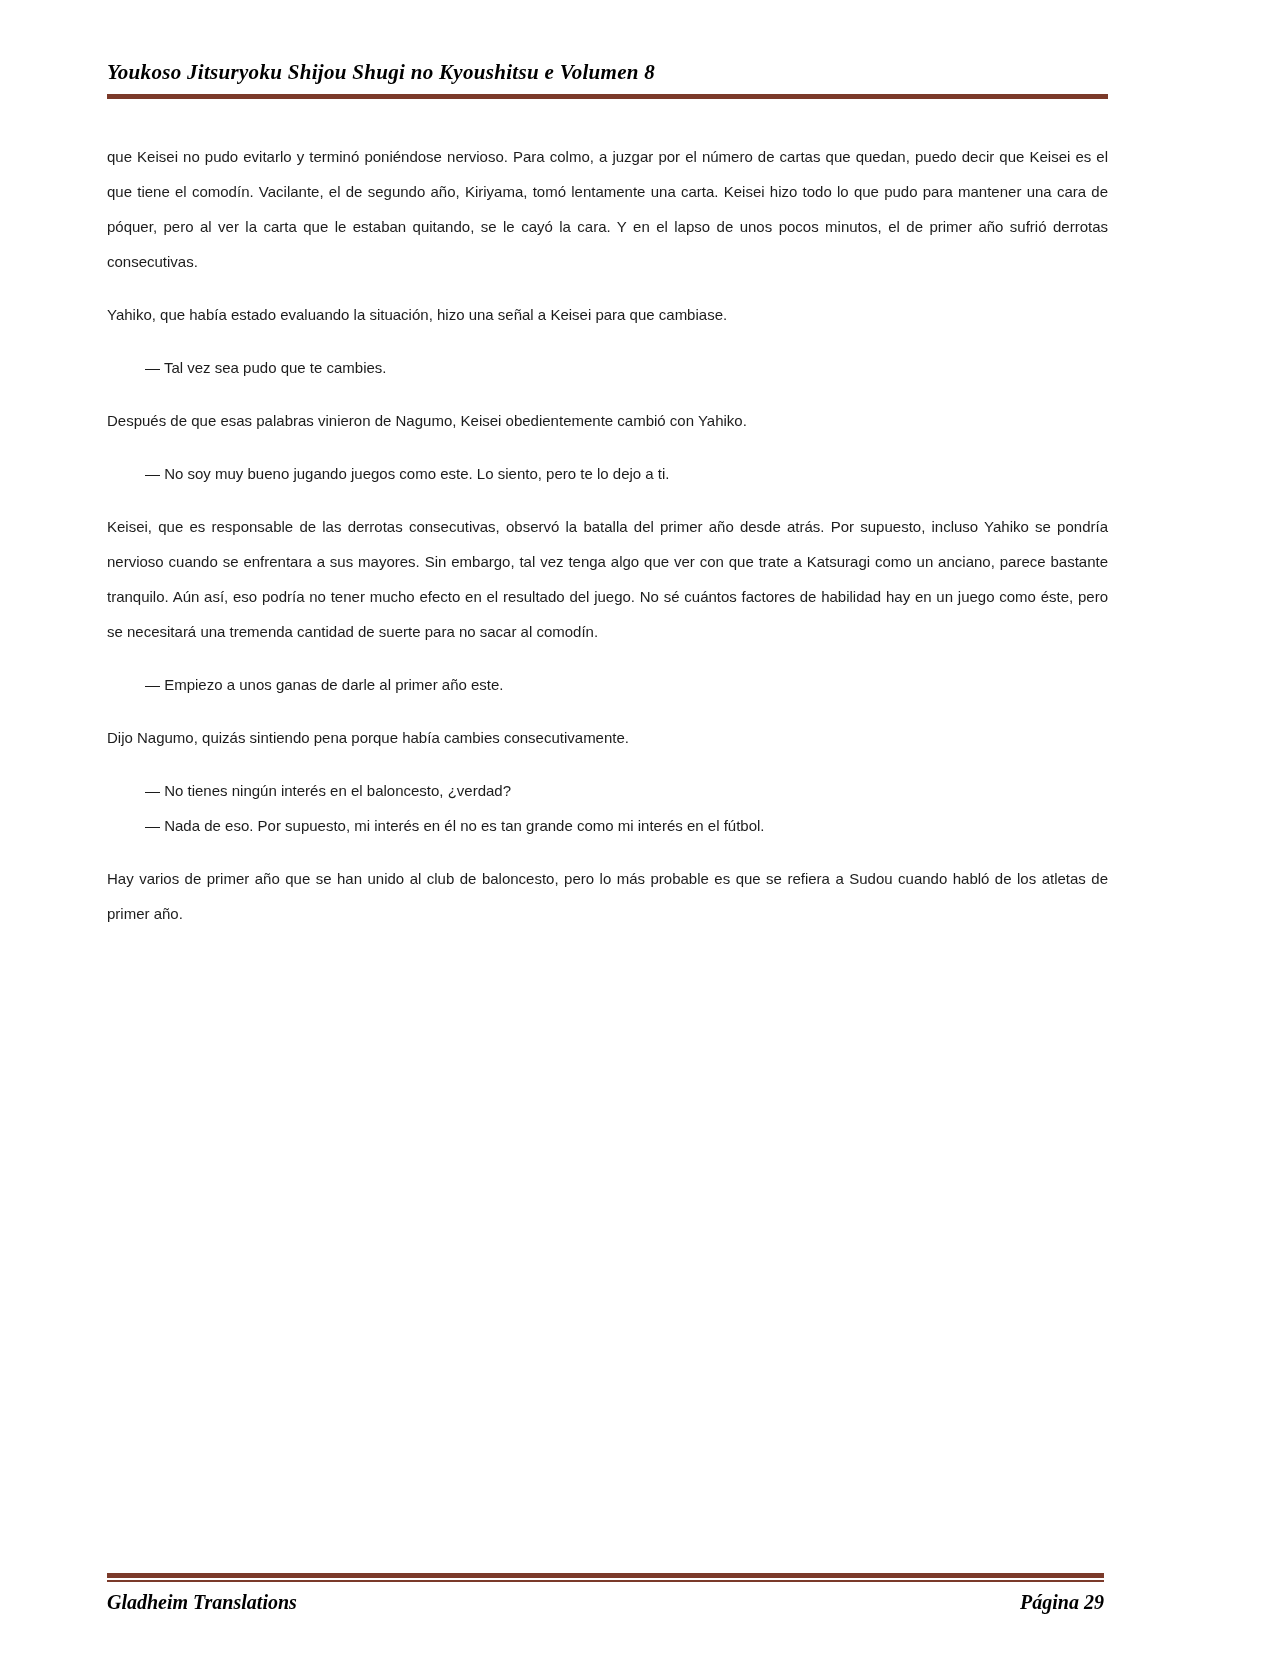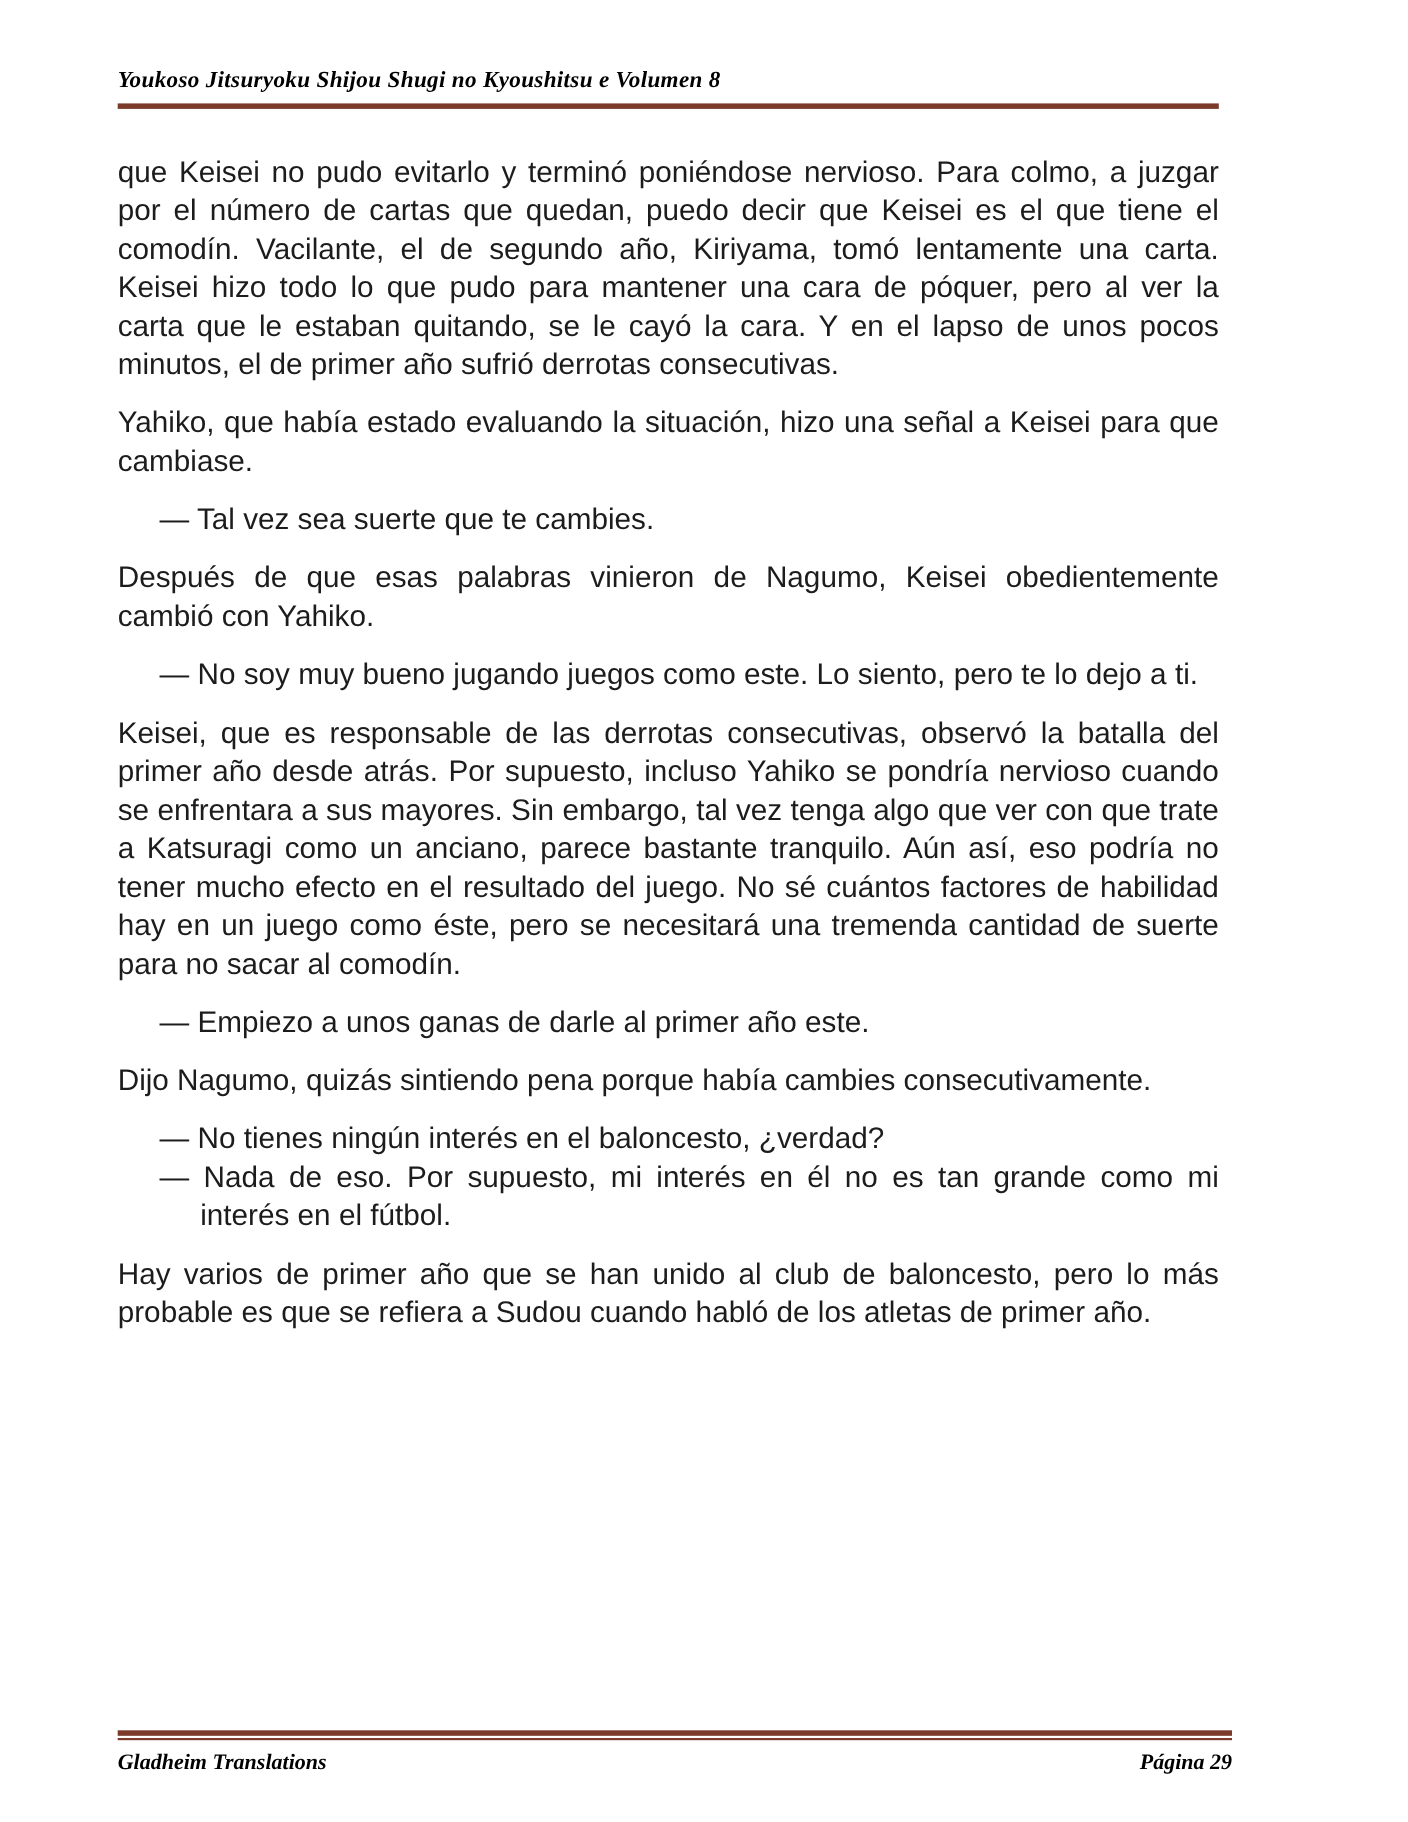--- a/index.html
+++ b/index.html
@@ -29,21 +29,21 @@
     color: #000000;
   }
 
   .header-rule {
     height: 5px;
     background: var(--accent);
     margin-top: 9px;
   }
 
   .doc-body {
-    font-size: 27px;
+    font-size: 15px;
     line-height: 35px;
   }
 
   .paragraph {
     text-align: justify;
     margin-bottom: 18px;
   }
 
   .dialogue {
     padding-left: 75px;
@@ -55,21 +55,21 @@
 
   .dialogue-item {
     padding-left: 75px;
     text-indent: -37px;
     text-align: justify;
   }
 
   .doc-footer {
     position: absolute;
     left: 107px;
-    right: 160px;
+    right: 176px;
     bottom: 42px;
   }
 
   .footer-rule-thick { height: 5px; background: var(--accent); }
   .footer-rule-thin  { height: 2px; background: var(--accent); margin-top: 2px; }
 
   .footer-row {
     display: flex;
     justify-content: space-between;
     margin-top: 9px;
@@ -86,21 +86,21 @@
 <div class="page">
 
   <header class="doc-header">
     <div class="doc-title">Youkoso Jitsuryoku Shijou Shugi no Kyoushitsu e Volumen 8</div>
     <div class="header-rule"></div>
   </header>
 
   <main class="doc-body">
       <p class="paragraph">que Keisei no pudo evitarlo y terminó poniéndose nervioso. Para colmo, a juzgar por el número de cartas que quedan, puedo decir que Keisei es el que tiene el comodín. Vacilante, el de segundo año, Kiriyama, tomó lentamente una carta. Keisei hizo todo lo que pudo para mantener una cara de póquer, pero al ver la carta que le estaban quitando, se le cayó la cara. Y en el lapso de unos pocos minutos, el de primer año sufrió derrotas consecutivas.</p>
       <p class="paragraph">Yahiko, que había estado evaluando la situación, hizo una señal a Keisei para que cambiase.</p>
-      <p class="dialogue">— Tal vez sea suerte que te cambies.</p>
+      <p class="dialogue">— Tal vez sea pudo que te cambies.</p>
       <p class="paragraph">Después de que esas palabras vinieron de Nagumo, Keisei obedientemente cambió con Yahiko.</p>
       <p class="dialogue">— No soy muy bueno jugando juegos como este. Lo siento, pero te lo dejo a ti.</p>
       <p class="paragraph">Keisei, que es responsable de las derrotas consecutivas, observó la batalla del primer año desde atrás. Por supuesto, incluso Yahiko se pondría nervioso cuando se enfrentara a sus mayores. Sin embargo, tal vez tenga algo que ver con que trate a Katsuragi como un anciano, parece bastante tranquilo. Aún así, eso podría no tener mucho efecto en el resultado del juego. No sé cuántos factores de habilidad hay en un juego como éste, pero se necesitará una tremenda cantidad de suerte para no sacar al comodín.</p>
       <p class="dialogue">— Empiezo a unos ganas de darle al primer año este.</p>
       <p class="paragraph">Dijo Nagumo, quizás sintiendo pena porque había cambies consecutivamente.</p>
       <div class="dialogue-group">
         <div class="dialogue-item">— No tienes ningún interés en el baloncesto, ¿verdad?</div>
         <div class="dialogue-item">— Nada de eso. Por supuesto, mi interés en él no es tan grande como mi interés en el fútbol.</div>
       </div>
       <p class="paragraph">Hay varios de primer año que se han unido al club de baloncesto, pero lo más probable es que se refiera a Sudou cuando habló de los atletas de primer año.</p>

